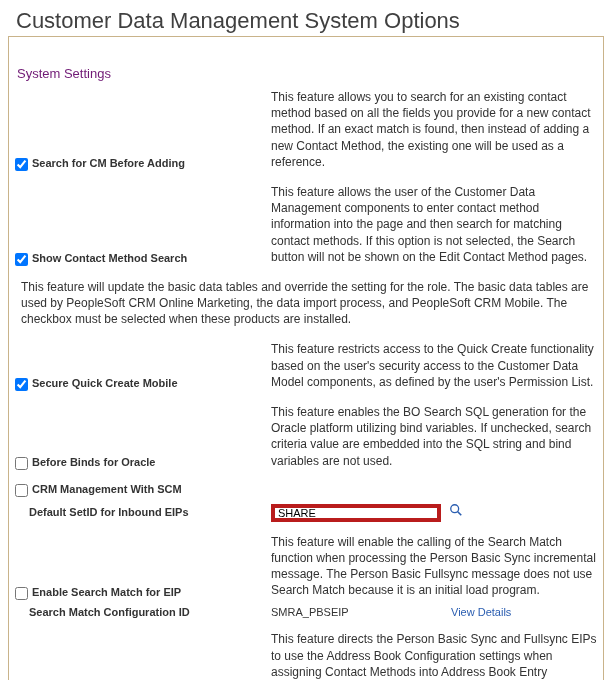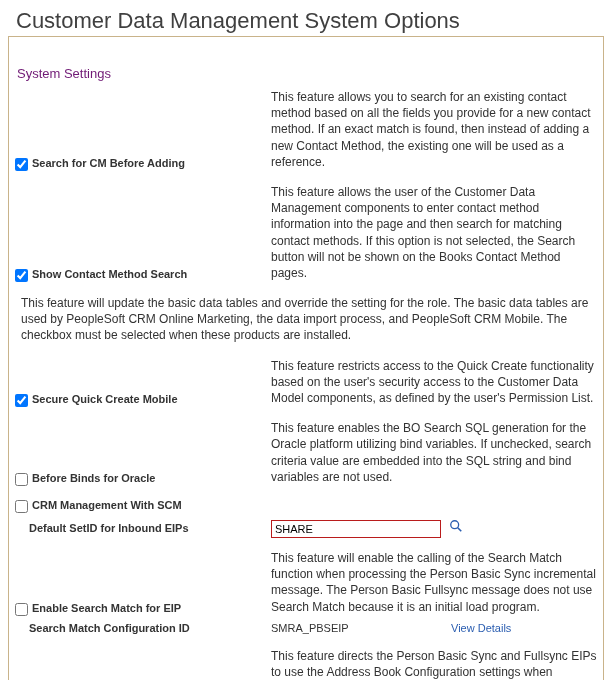--- a/index.html
+++ b/index.html
@@ -68,21 +68,21 @@
     text-align: left;
     padding-left: 14px;
     box-sizing: border-box;
   }
   .txt {
     font-family: inherit;
     font-size: 11px;
     height: 18px;
     box-sizing: border-box;
     padding: 1px 3px;
-    border: 1px solid #b91c1c;
+    border: 4px solid #b91c1c;
   }
   .lookup {
     display: inline-flex;
     width: 16px; height: 16px;
     align-items: center; justify-content: center;
     color: #2a5db0;
     margin-left: 4px;
     cursor: pointer;
   }
   .inner-group {
@@ -129,21 +129,21 @@
     </div>
     <div class="rcol desc">This feature allows you to search for an existing contact method based on all the fields you provide for a new contact method. If an exact match is found, then instead of adding a new Contact Method, the existing one will be used as a reference.</div>
   </div>
   <div class="spacer"></div>
 
   <div class="row">
     <div class="lcol">
       <input type="checkbox" class="chk" checked="" style="">
       <span class="lcol-label">Show Contact Method Search</span>
     </div>
-    <div class="rcol desc">This feature allows the user of the Customer Data Management components to enter contact method information into the page and then search for matching contact methods. If this option is not selected, the Search button will not be shown on the Books Contact Method pages.</div>
+    <div class="rcol desc">This feature allows the user of the Customer Data Management components to enter contact method information into the page and then search for matching contact methods. If this option is not selected, the Search button will not be shown on the Edit Contact Method pages.</div>
   </div>
   <div class="spacer"></div>
 
   <div class="row">
     <div class="rcol desc">This feature will update the basic data tables and override the setting for the role. The basic data tables are used by PeopleSoft CRM Online Marketing, the data import process, and PeopleSoft CRM Mobile. The checkbox must be selected when these products are installed.</div>
   </div>
   <div class="spacer"></div>
 
   <div class="row">
     <div class="lcol">

